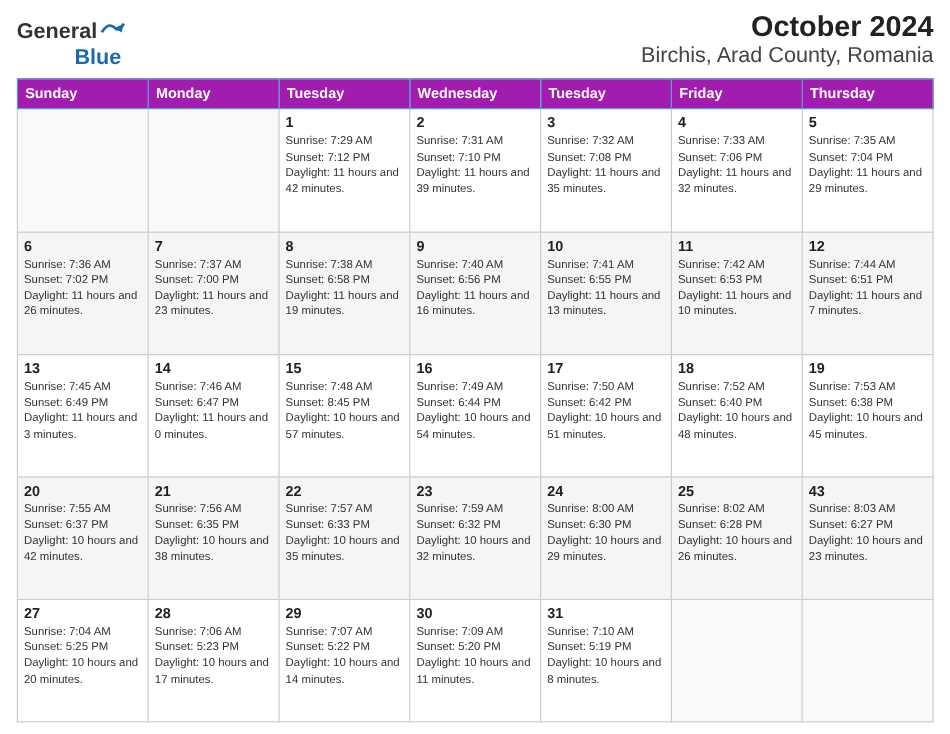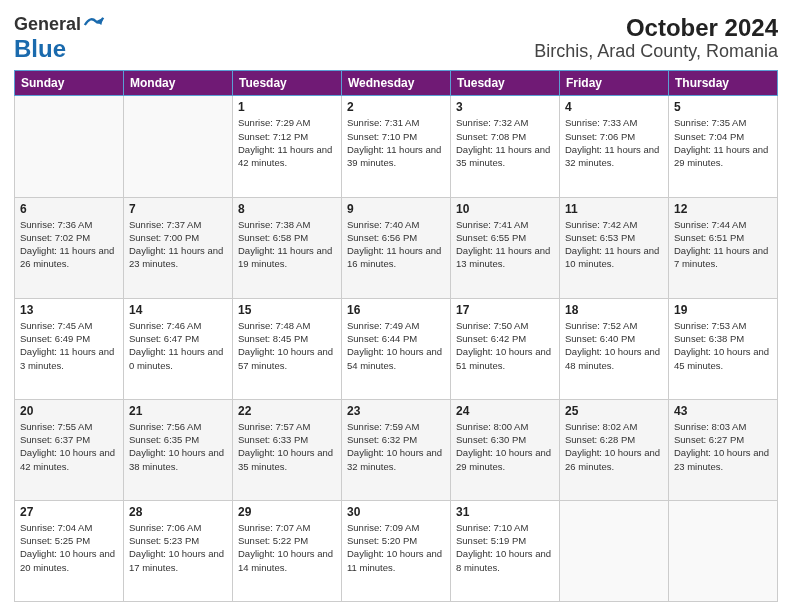--- a/index.html
+++ b/index.html
@@ -52,21 +52,21 @@
     .location {
       font-size: 18px;
       color: #444;
     }
     .calendar {
       width: 100%;
       border-collapse: collapse;
       flex: 1;
     }
     .calendar th {
-      background-color: #701a75;
+      background-color: #a21caf;
       color: #fff;
       font-size: 12px;
       font-weight: bold;
       padding: 5px 6px;
       text-align: left;
       border: 1px solid #5a9fd4;
     }
     .calendar td {
       border: 1px solid #ccc;
       vertical-align: top;
@@ -104,21 +104,21 @@
   <div class="header">
     <div class="logo">
       <div>
         <div style="display:flex;align-items:center;">
           <span class="logo-text logo-general">General</span>
           <svg class="logo-icon" viewBox="0 0 24 24">
             <path d="M2 12 Q8 2 14 8 Q18 12 22 4" fill="none" stroke="#1a6aad" stroke-width="2.5"></path>
             <path d="M14 8 L22 4 L20 12" fill="#1a6aad"></path>
           </svg>
         </div>
-        <div class="logo-text logo-blue" style="font-size:24px;">Blue</div>
+        <div class="logo-text logo-blue" style="font-size:18px;margin-left:48px;">Blue</div>
       </div>
     </div>
     <div class="title-area">
       <div class="month-title">October 2024</div>
       <div class="location">Birchis, Arad County, Romania</div>
     </div>
   </div>
 
   <table class="calendar">
     <thead>

